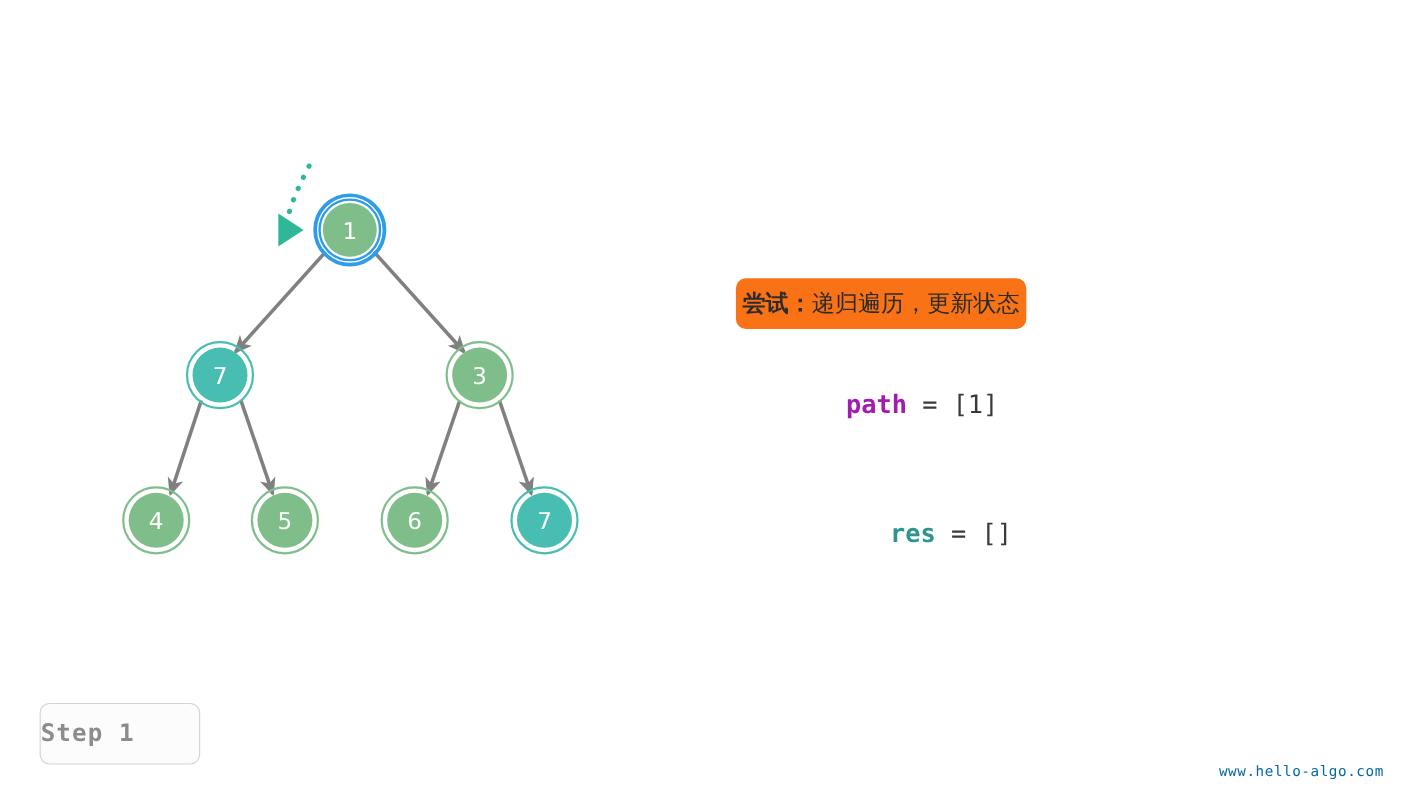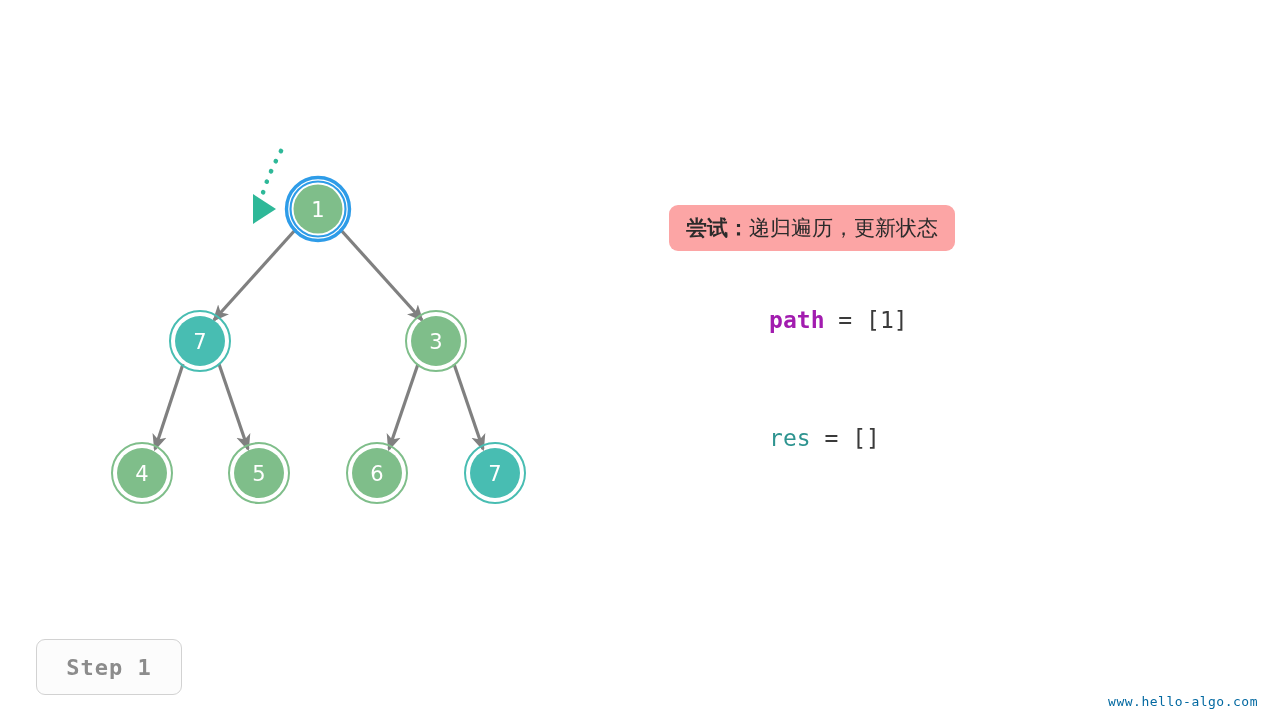--- a/index.html
+++ b/index.html
@@ -44,51 +44,51 @@
     font-size: 21px;
     color: #2b2b2b;
     line-height: 46px;
     height: 46px;
     white-space: nowrap;
   }
   .panel-line .lead {
     font-weight: bold;
   }
   .panel-line.highlight {
-    background: #fca5a5;
+    background: #f97316;
     border-radius: 9px;
-    padding: 0 17px;
+    padding: 0 6px;
     margin-left: -17px;
     display: inline-block;
+    margin-top: 48px;
   }
   .code-line {
     font-family: "DejaVu Sans Mono", "Liberation Mono", monospace;
     font-size: 23px;
     color: #3a3a3a;
     line-height: 46px;
     height: 46px;
     white-space: pre;
   }
   .var-path { color: #a21caf; font-weight: bold; }
-  .var-res  { color: #2e9490; font-weight: normal; }
+  .var-res  { color: #2e9490; font-weight: bold; margin-left: 40px; }
   .spacer-line { height: 72px; }
 
   
   #step-badge {
     position: absolute;
     left: 36px;
     top: 639px;
     width: 144px;
     height: 54px;
     border: 1px solid #d2d2d2;
     border-radius: 9px;
     background: #fcfcfc;
     display: flex;
     align-items: center;
-    justify-content: center;
   }
   #step-badge span {
     font-family: "DejaVu Sans Mono", "Liberation Mono", monospace;
     font-size: 22px;
     font-weight: bold;
     color: #8c8c8c;
     letter-spacing: 1px;
   }
 
   

